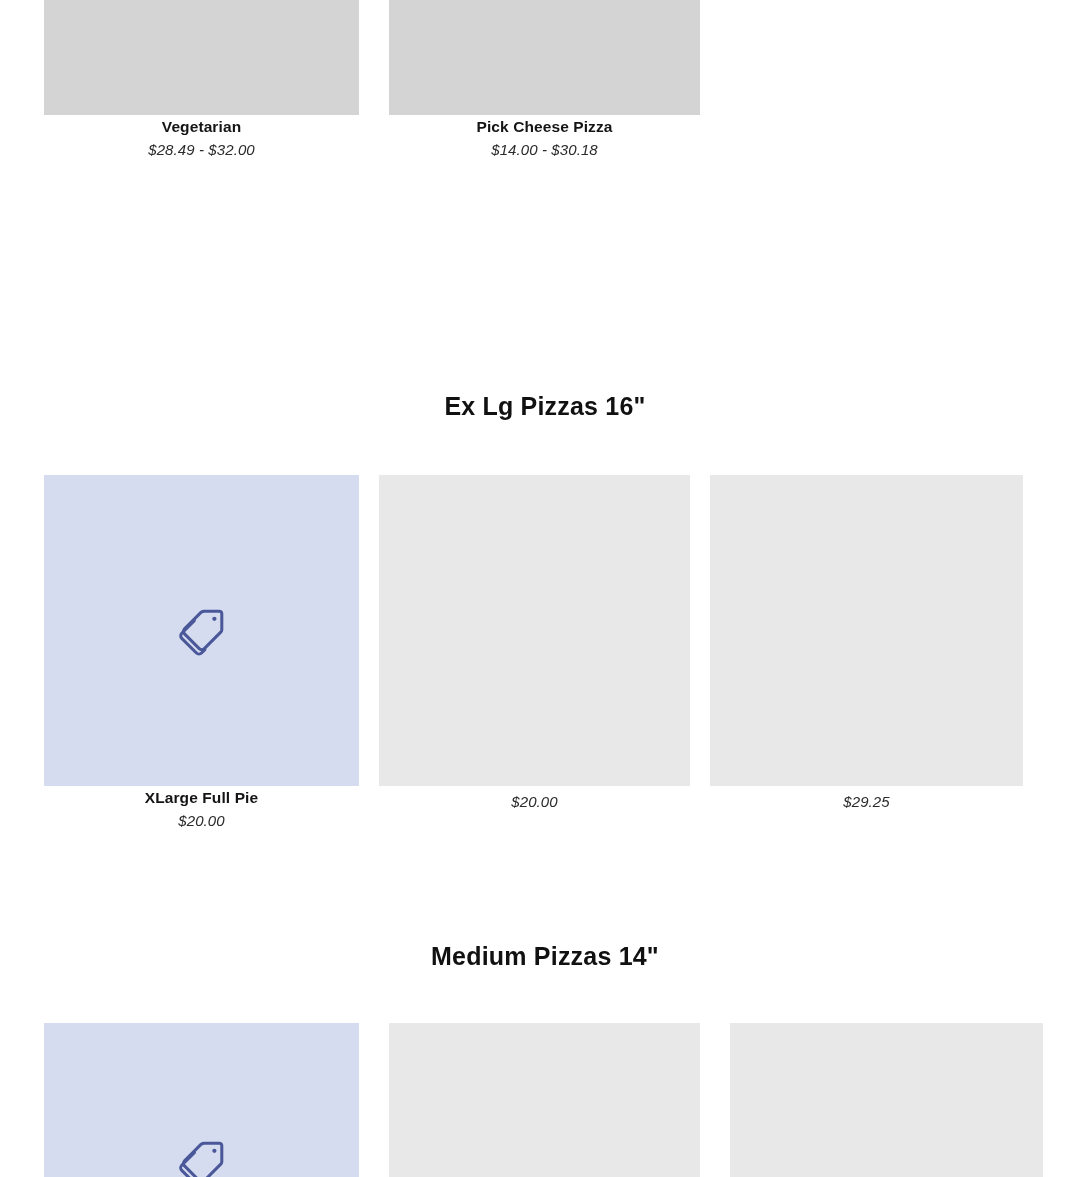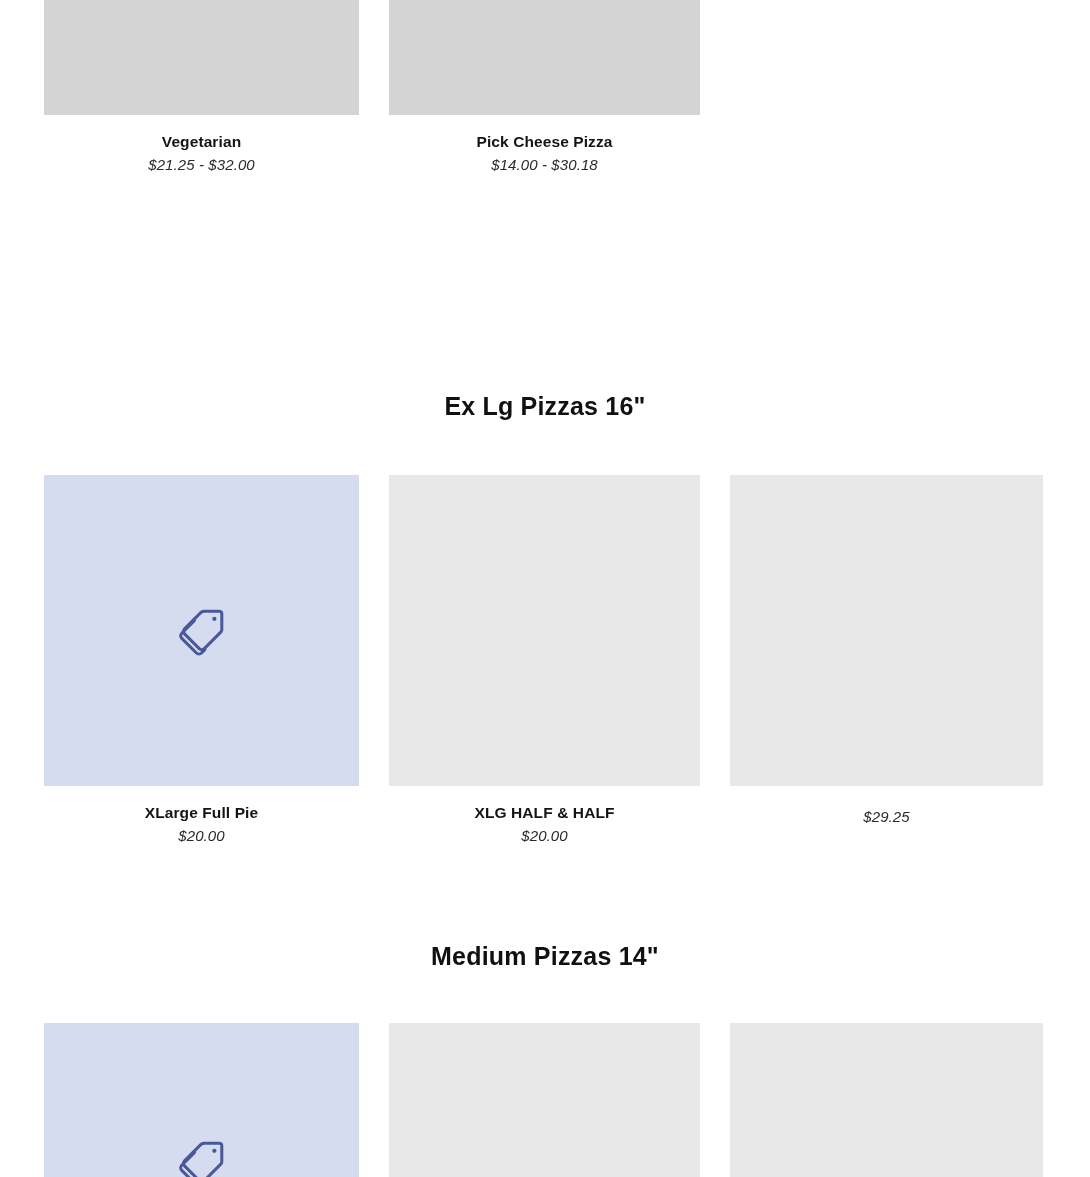--- a/index.html
+++ b/index.html
@@ -61,21 +61,21 @@
 
   .tile.h-top    { height: 235px; }
   .tile.h-mid    { height: 311px; }
   .tile.h-bottom { height: 154px; }
 
   .tag-icon svg { display: block; }
 
   
   .caption {
     text-align: center;
-    padding-top: 17px;
+    padding-top: 2px;
   }
   .title {
     font-size: 15.5px;
     font-weight: bold;
     letter-spacing: 0.1px;
     line-height: 1.25;
     color: #141414;
     margin: 0;
   }
   .price {
@@ -93,36 +93,36 @@
     font-size: 25px;
     font-weight: bold;
     color: #111111;
     letter-spacing: 0.2px;
     margin: 0;
   }
 
   
   .row-top      { position: absolute; top: -120px; left: 0; }
   .head-exlg    { position: absolute; top: 392px; left: 0; width: 1090px; }
-  .row-exlg     { position: absolute; top: 475px; left: 0; }
+  .row-exlg     { position: absolute; top: 475px; left: 0; gap: 20px; }
   .head-medium  { position: absolute; top: 942px; left: 0; width: 1090px; }
   .row-medium   { position: absolute; top: 1023px; left: 0; }
 </style>
 </head>
 <body>
 
 <div class="page">
 
   <div class="grid cols2 row-top">
 
     <div class="card">
       <div class="tile gray-dark h-top"></div>
       <div class="caption">
         <div class="title">Vegetarian</div>
-        <div class="price">$21.25 - $32.00</div>
+        <div class="price">$28.49 - $32.00</div>
       </div>
     </div>
 
     <div class="card">
       <div class="tile gray-dark h-top"></div>
       <div class="caption">
         <div class="title">Pick Cheese Pizza</div>
         <div class="price">$14.00 - $30.18</div>
       </div>
     </div>
@@ -145,21 +145,20 @@
       </div>
       <div class="caption">
         <div class="title">XLarge Full Pie</div>
         <div class="price">$20.00</div>
       </div>
     </div>
 
     <div class="card">
       <div class="tile gray-light h-mid"></div>
       <div class="caption">
-        <div class="title">XLG HALF &amp; HALF</div>
         <div class="price">$20.00</div>
       </div>
     </div>
 
     <div class="card">
       <div class="tile gray-light h-mid"></div>
       <div class="caption">
         <div class="price">$29.25</div>
       </div>
     </div>

